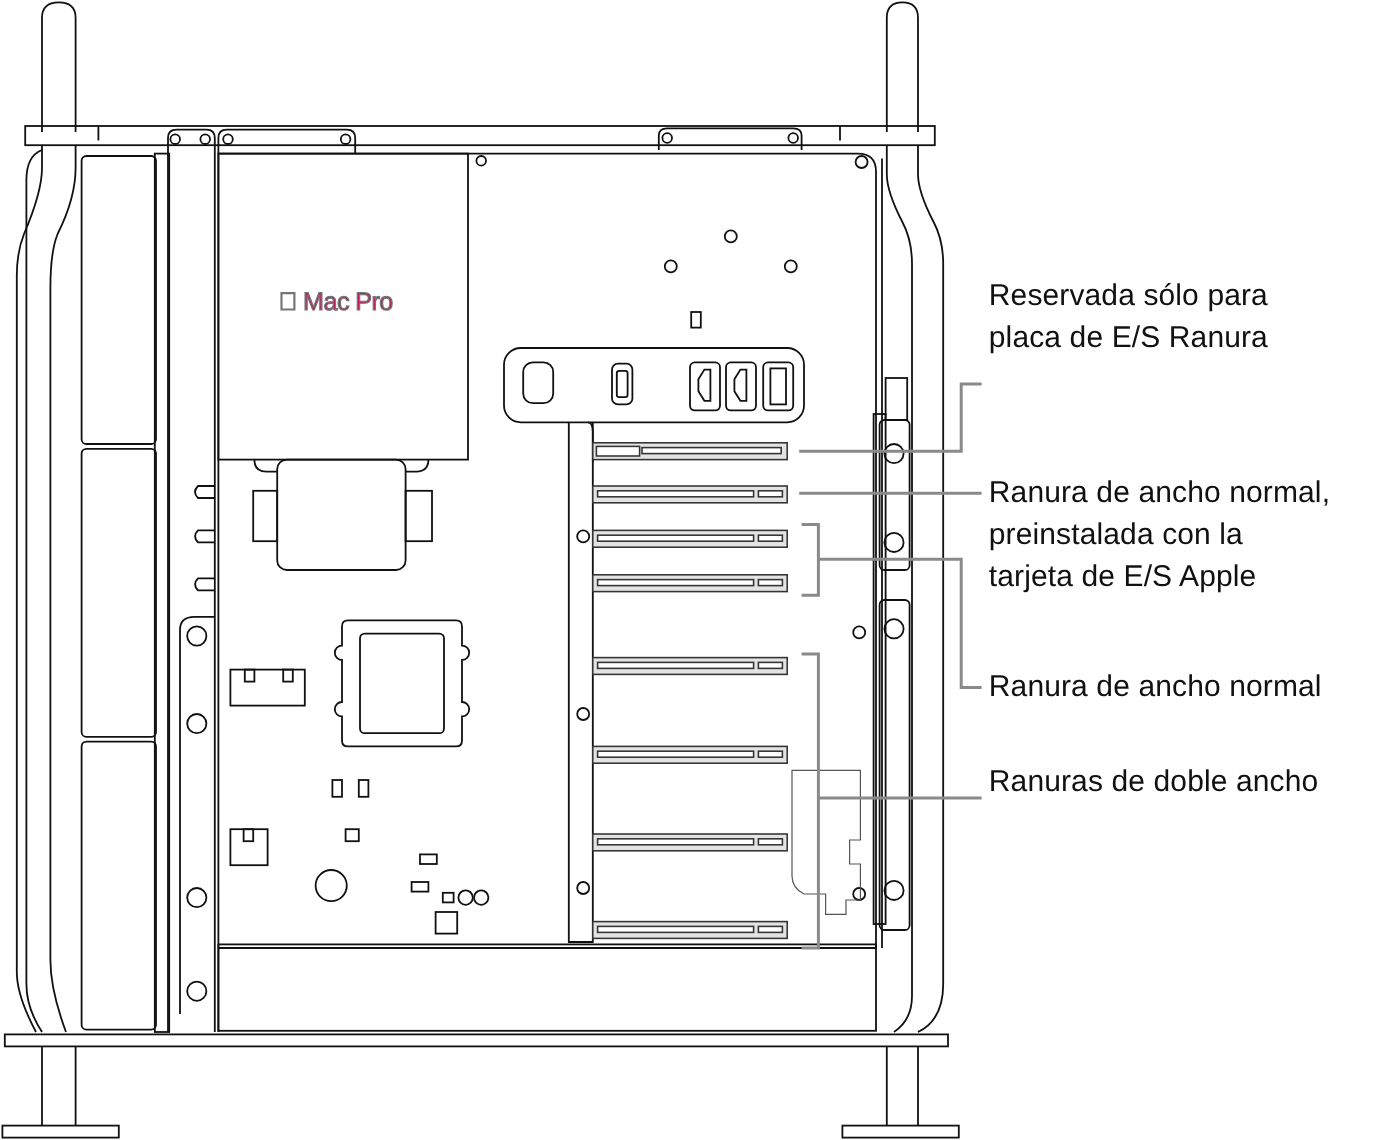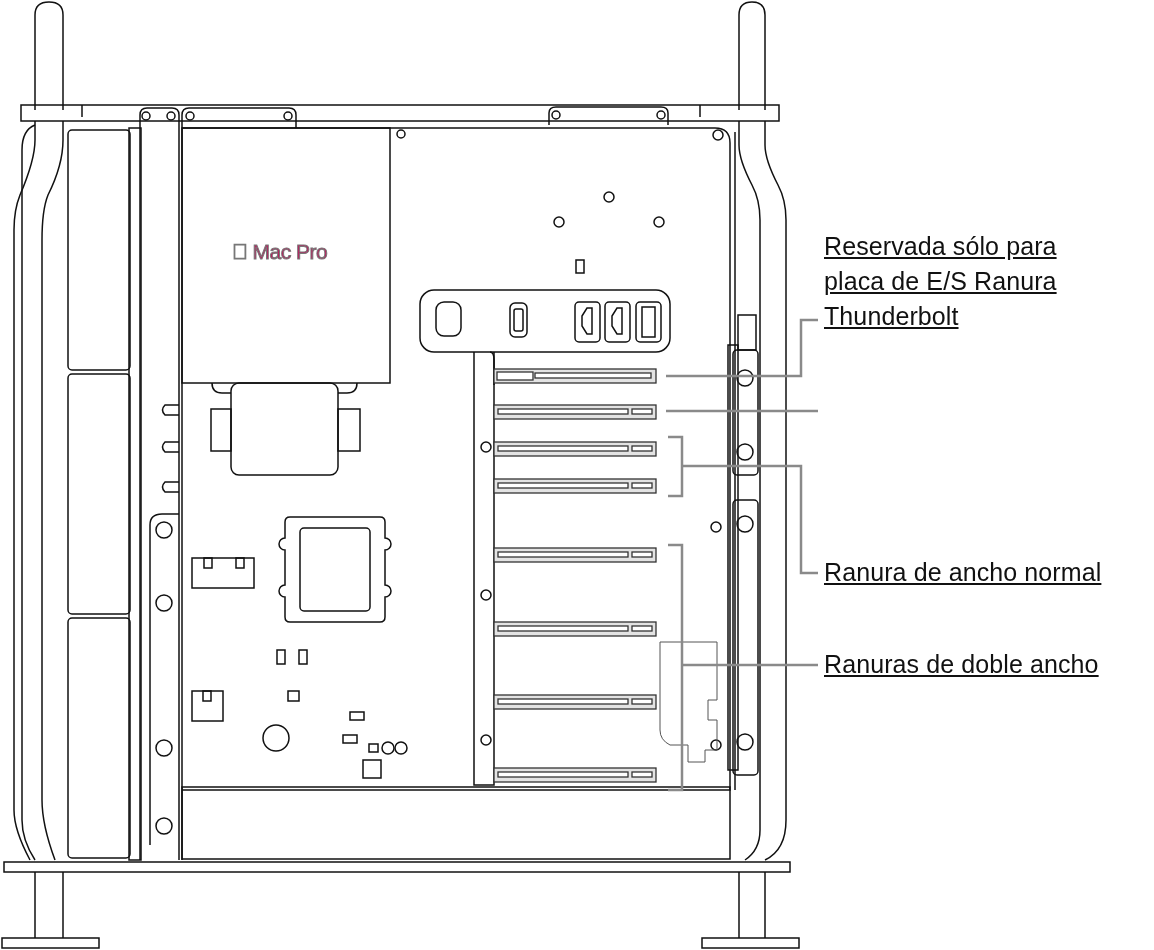--- a/index.html
+++ b/index.html
@@ -1,21 +1,21 @@
 <!DOCTYPE html>
 <html><head>
   <meta charset="utf-8">
   <style>
     html, body { margin: 0; padding: 0; background: #ffffff; }
     body { width: 1154px; height: 950px; position: relative; overflow: hidden;
            font-family: "Liberation Sans", "DejaVu Sans", sans-serif; }
     #illustration { position: absolute; left: 0; top: 0; width: 1154px; height: 950px; }
     .callout { position: absolute; left: 824px; color: #111111;
                font-size: 25px; line-height: 35px; letter-spacing: 0.1px; white-space: nowrap; }
-    .callout span { display: block; text-decoration: underline; }
+    .callout span { display: block; }
     .brand { position: absolute; left: 232px; top: 240px; font-size: 21px; color: #be185d;
              -webkit-text-stroke: 1px #777; letter-spacing: -0.5px; white-space: nowrap; }
   </style>
 </head>
 <body>
 
 <svg id="illustration" viewBox="0 0 1154 950" xmlns="http://www.w3.org/2000/svg">
   <g fill="none" stroke="#111" stroke-width="1.5">
 
     <path d="M35 110 V15 Q35 2 49 2 Q63 2 63 15 V110"></path>
@@ -167,25 +167,27 @@
 </svg>
 
 <div class="brand">
   <span></span>
   <span>Mac Pro</span>
 </div>
 
 <div class="callout" style="top:229px">
   <span>Reservada sólo para</span>
   <span>placa de E/S Ranura</span>
-  <span>Thunderbolt</span>
 </div>
 
 <div class="callout" style="top:393px">
+  <span>Ranura de ancho normal,</span>
+  <span>preinstalada con la</span>
+  <span>tarjeta de E/S Apple</span>
 </div>
 
 <div class="callout" style="top:555px">
   <span>Ranura de ancho normal</span>
 </div>
 
-<div class="callout" style="top:647px">
+<div class="callout" style="top:634px">
   <span>Ranuras de doble ancho</span>
 </div>
 
 </body></html>

